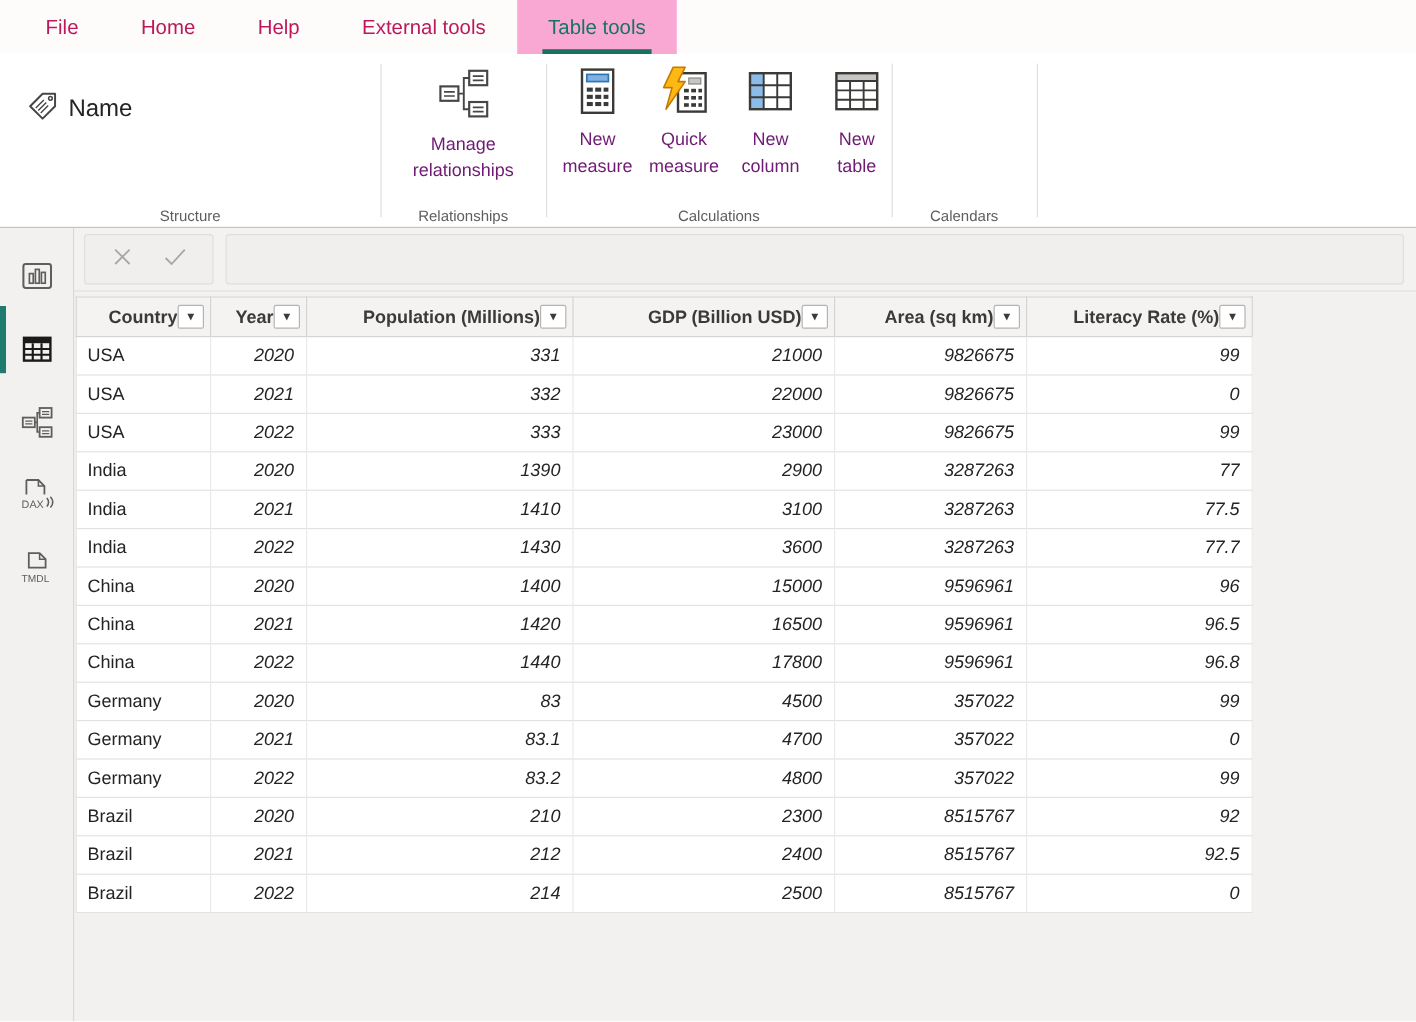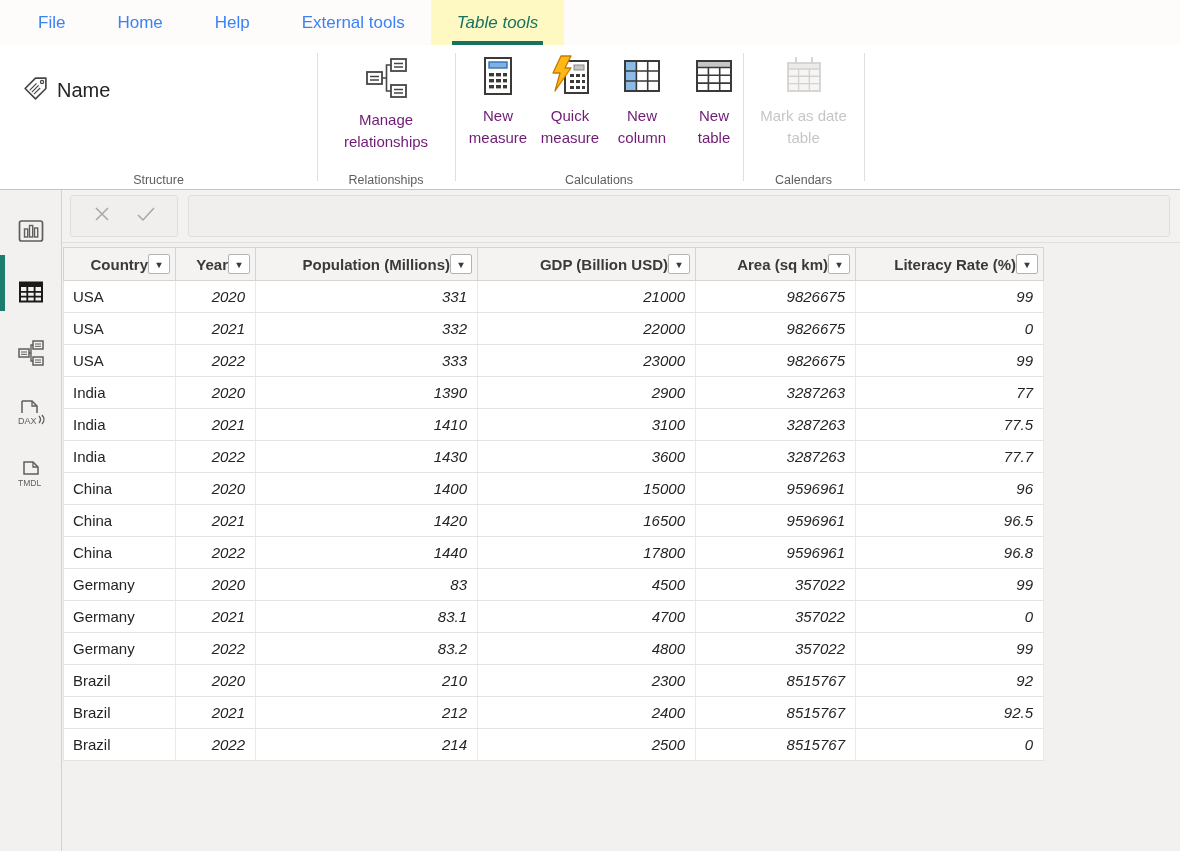--- a/index.html
+++ b/index.html
@@ -4,22 +4,22 @@
 <style>
   * { box-sizing: border-box; margin: 0; padding: 0; }
   html,body { width:1180px; height:852px; overflow:hidden;
     font-family:"Liberation Sans", sans-serif; background:#ffffff; color:#252423; }
 
   :root { --accent:#17735f; --sb-accent:#1e7c6e; }
 
   
   .menubar { height:45px; display:flex; align-items:stretch; padding-left:12px; background:#fdfcfb; }
   .tab { position:relative; padding:0 26px; display:flex; align-items:center;
-         font-size:17px; color:#3b82f6; cursor:pointer; }
-  .tab.active { color:var(--accent); background:#fef9c3;font-style:italic; }
+         font-size:17px; color:#be185d; cursor:pointer; }
+  .tab.active { color:var(--accent); background:#f9a8d4; }
   .tab.active::after { content:""; position:absolute; left:21px; right:21px; bottom:0;
          height:4px; background:var(--accent); }
 
   
   .ribbon { position:relative; height:145px; background:#ffffff; border-bottom:1px solid #c6c4c2; }
   .vsep { position:absolute; top:8px; height:128px; width:1px; background:#e1dfdd; }
   .grp-label { position:absolute; bottom:3px; left:0; width:100%; text-align:center;
          font-size:12.5px; color:#605e5c; }
   .grp { position:absolute; top:0; height:145px; }
   .grp-structure { left:0; width:317px; }
@@ -203,32 +203,20 @@
         </span>
         <span class="rbtn-label">New table</span>
       </div>
     </div>
     <div class="grp-label">Calculations</div>
   </div>
 
   <div class="vsep" style="left:743px"></div>
 
   <div class="grp grp-cal">
-    <div class="rbtn cal-btn">
-      <span>
-        <svg width="42" height="42" viewBox="0 0 42 42" fill="none">
-          <path d="M13 2 V9 M29 2 V9" stroke="#d4d2d0" stroke-width="1.8"></path>
-          <rect x="5" y="8" width="32" height="28" fill="#f6f5f4"></rect>
-          <rect x="5" y="8" width="32" height="6" fill="#edebe9"></rect>
-          <rect x="5" y="8" width="32" height="28" stroke="#d4d2d0" stroke-width="1.8"></rect>
-          <path d="M15.6 14 V36 M26.3 14 V36 M5 14 H37 M5 21.3 H37 M5 28.6 H37" stroke="#d4d2d0" stroke-width="1.4"></path>
-        </svg>
-      </span>
-      <span class="rbtn-label">Mark as date table</span>
-    </div>
     <div class="grp-label">Calendars</div>
   </div>
 
   <div class="vsep" style="left:864px"></div>
 </div>
 
 <div class="main">
   <div class="sidebar">
     <div class="sb-item">
       <span>

